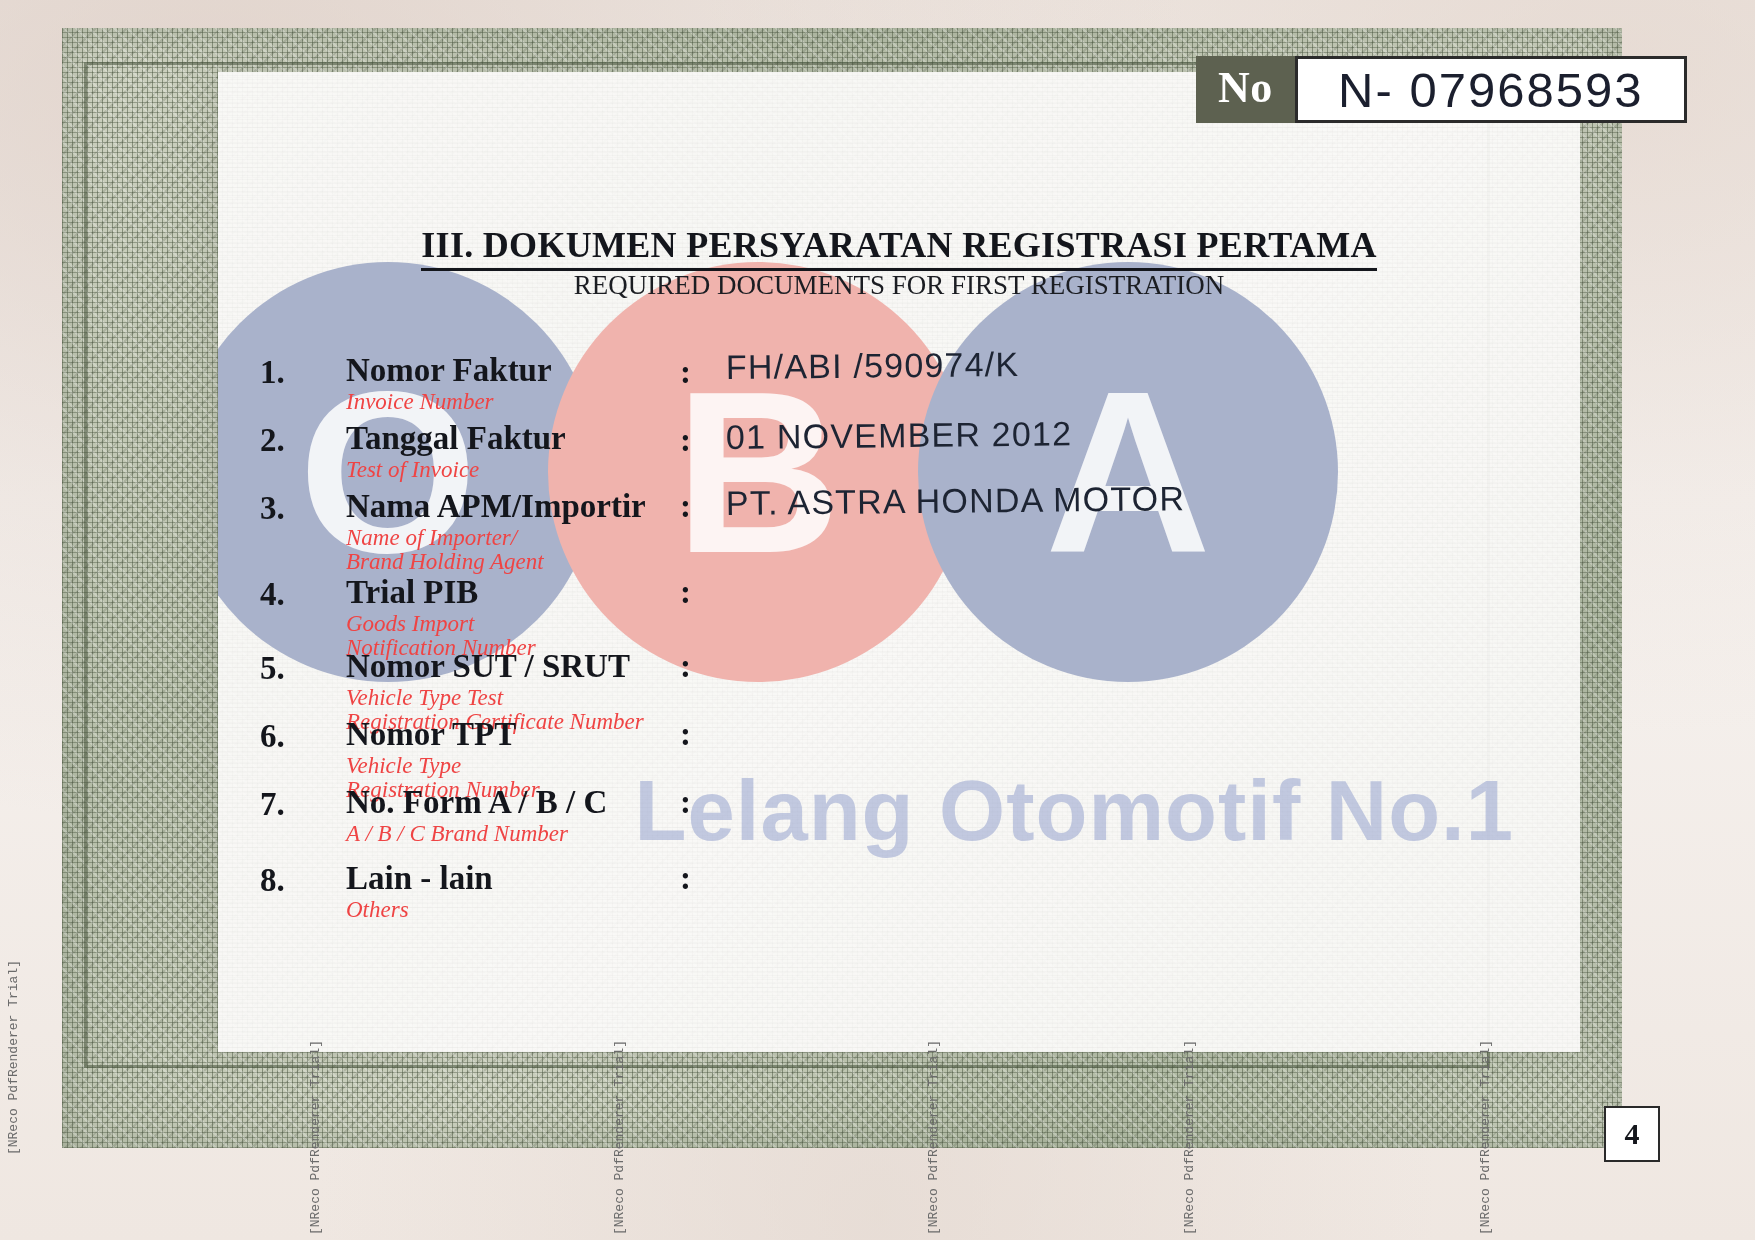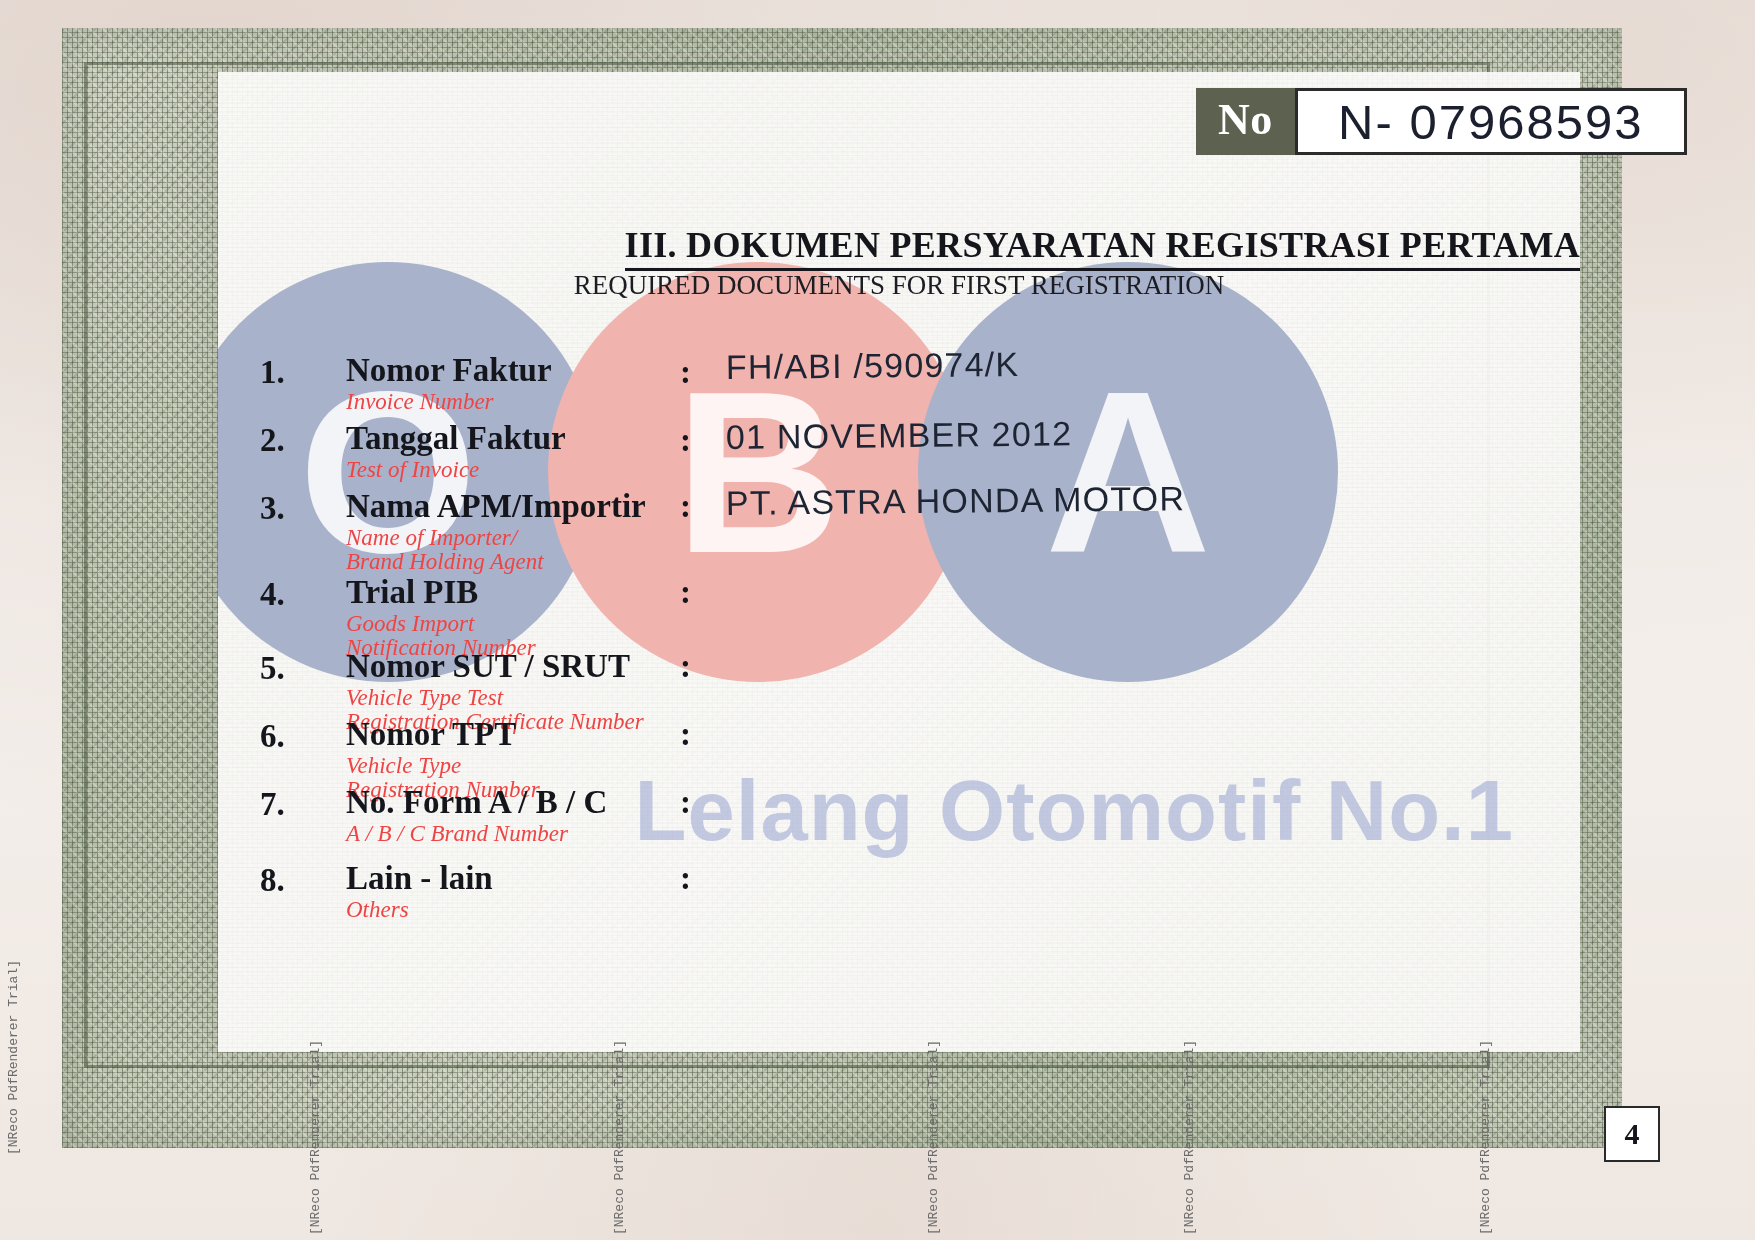--- a/index.html
+++ b/index.html
@@ -77,21 +77,20 @@
     pointer-events: none;
   }
 
   
   .no-block {
     position: absolute;
     left: 1196px; top: 56px;
     display: flex;
     align-items: stretch;
     z-index: 6;
-    margin-top: 32px;
   }
   .no-label {
     background: #5d6150;
     color: #ffffff;
     font-family: "Liberation Serif", serif;
     font-size: 44px;
     font-weight: bold;
     padding: 6px 22px 10px 22px;
     display: flex;
     align-items: center;
@@ -112,21 +111,21 @@
     color: #1b1f2e;
     letter-spacing: 2px;
     text-align: center;
   }
 
   
   .title-main {
     position: absolute;
     left: 0; top: 152px;
     width: 1362px;
-    text-align: right;
+    text-align: center;
     font-family: "Liberation Serif", serif;
     font-weight: bold;
     font-size: 36px;
     letter-spacing: 0.3px;
     color: #14161c;
     z-index: 5;
   }
   .title-main span {
     border-bottom: 3px solid #14161c;
     padding-bottom: 3px;

